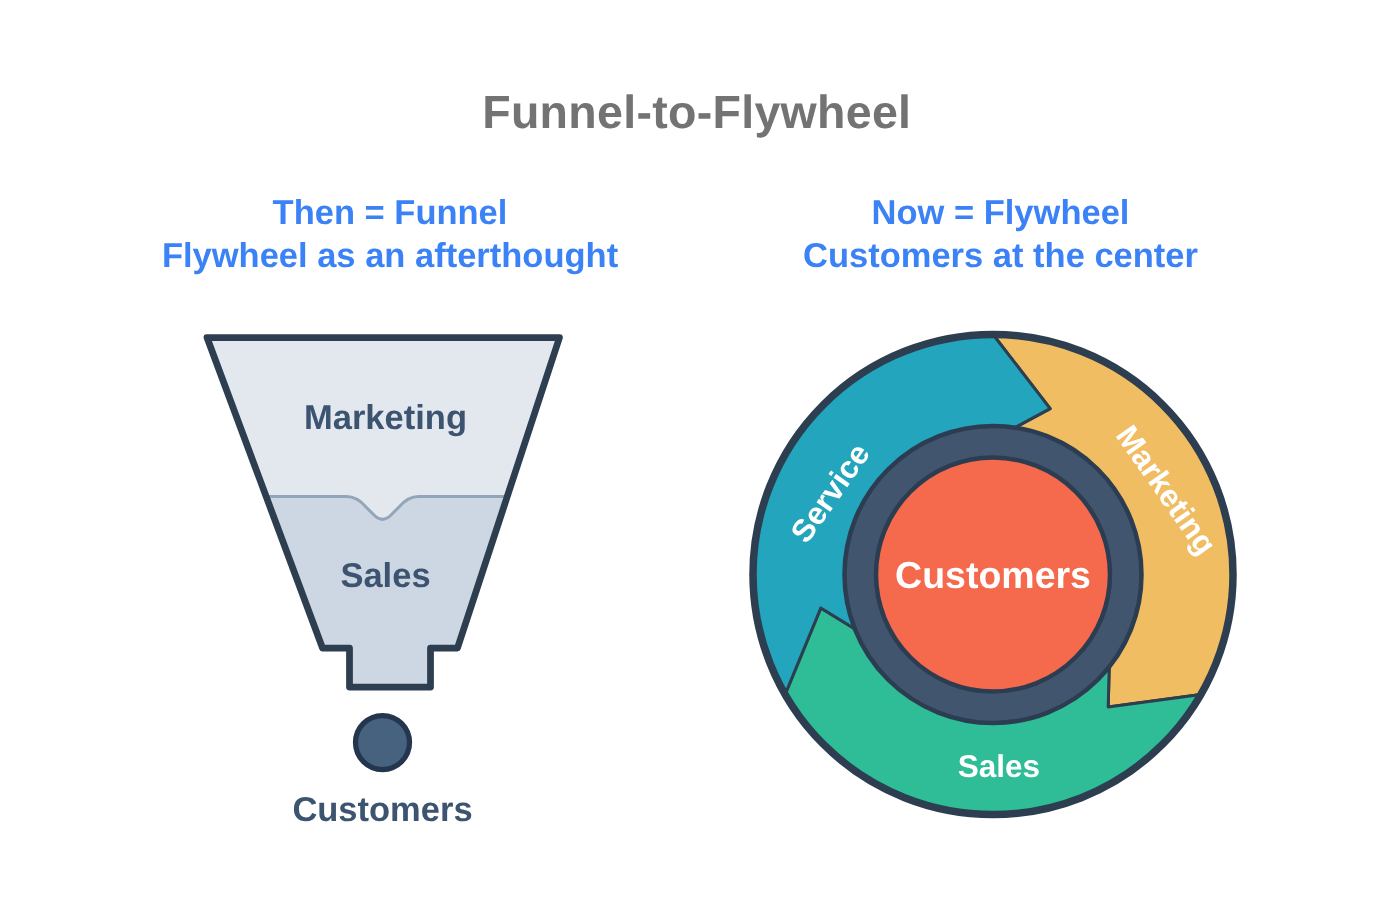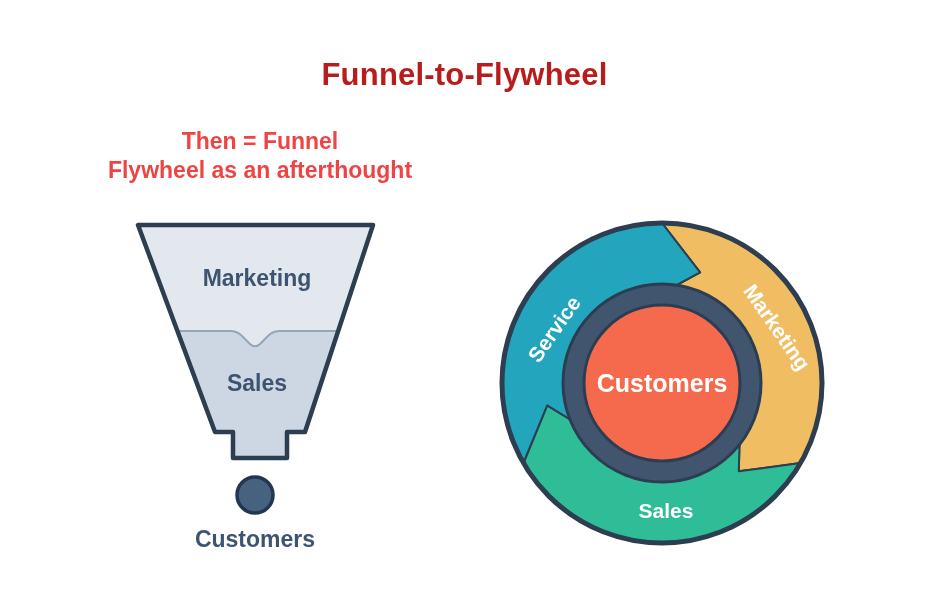--- a/index.html
+++ b/index.html
@@ -13,27 +13,27 @@
   }
   .main-title {
     position: absolute;
     top: 36px;
     left: 0;
     width: 929px;
     text-align: center;
     font-size: 31px;
     font-weight: 800;
     letter-spacing: 0.2px;
-    color: #b91c1c;
+    color: #737373;
   }
   .panel-heading {
     position: absolute;
     width: 380px;
     text-align: center;
-    color: #ef4444;
+    color: #3b82f6;
     line-height: 29px;
     font-size: 23px;
   }
   .panel-heading .line1 { font-weight: 800; }
   .panel-heading .line2 { font-weight: 600; }
   .heading-left  { left: 70px;  top: 127px; }
   .heading-right { left: 477px; top: 127px; }
   .funnel-svg   { position: absolute; left: 120px; top: 215px; }
   .flywheel-svg { position: absolute; left: 490px; top: 211px; }
   .diagram-label {
@@ -51,20 +51,24 @@
 
 <div class="page">
 
   <h1 class="main-title">Funnel-to-Flywheel</h1>
 
   <div class="panel-heading heading-left">
     <div class="line1">Then = Funnel</div>
     <div class="line2">Flywheel as an afterthought</div>
   </div>
 
+  <div class="panel-heading heading-right">
+    <div class="line1">Now = Flywheel</div>
+    <div class="line2">Customers at the center</div>
+  </div>
 
   <svg class="funnel-svg" width="280" height="345" viewBox="0 0 280 345">
 
     <path d="M 18 10 L 253 10 L 185 217 L 167 217 L 167 243 L 113 243 L 113 217 L 95 217 Z" fill="#e3e8ef"></path>
 
     <path d="M 57.4 116 L 111 116 Q 118 116 124 123 L 130 129 Q 135 133.5 140 129 L 146 123 Q 152 116 159 116 L 218.2 116 L 185 217 L 167 217 L 167 243 L 113 243 L 113 217 L 95 217 Z" fill="#cdd7e3"></path>
 
     <path d="M 57.4 116 L 111 116 Q 118 116 124 123 L 130 129 Q 135 133.5 140 129 L 146 123 Q 152 116 159 116 L 218.2 116" fill="none" stroke="#93a5b8" stroke-width="2"></path>
 
     <path d="M 18 10 L 253 10 L 185 217 L 167 217 L 167 243 L 113 243 L 113 217 L 95 217 Z" fill="none" stroke="#2d3e50" stroke-width="4.5" stroke-linejoin="round"></path>

